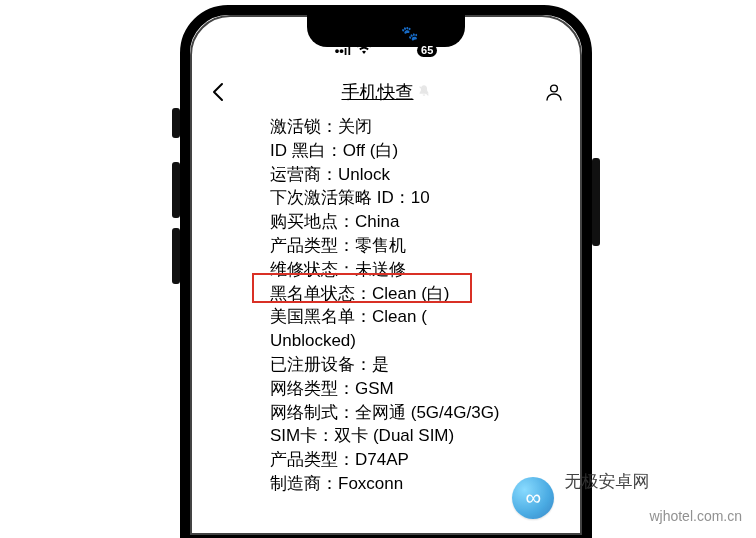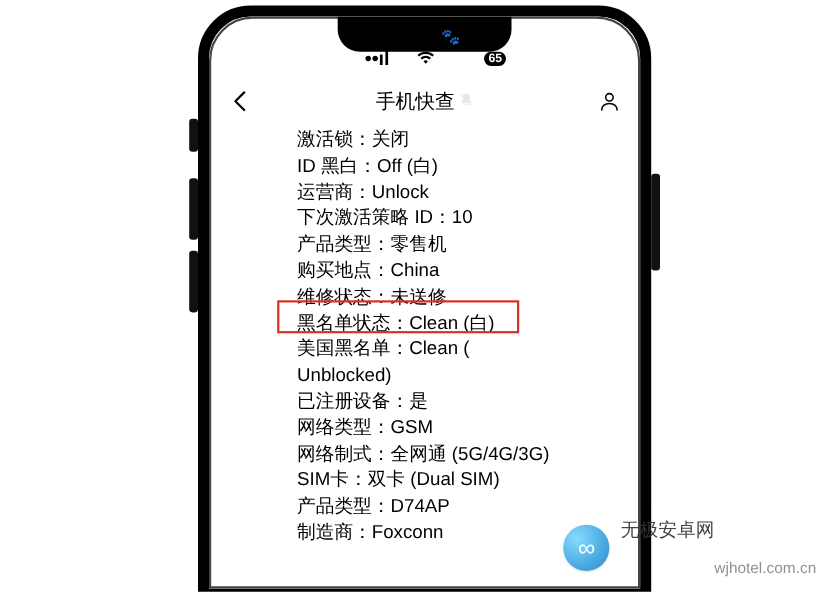--- a/index.html
+++ b/index.html
@@ -58,21 +58,21 @@
     justify-content: space-between;
     align-items: center;
     padding: 0 24px;
     font-weight: 700;
     font-size: 17px;
     flex-direction: column;
   }
   .status-left { display: flex; align-items: center; gap: 4px; }
   .status-right { display: flex; align-items: center; gap: 5px; font-size: 15px; }
   .paw { font-size: 14px; }
-  .signal, .wifi { font-size: 18px; margin-left: 20px; }
+  .signal, .wifi { font-size: 13px; }
   .battery {
     display: inline-flex;
     align-items: center;
     background: #000;
     color: #fff;
     font-size: 11px;
     font-weight: 700;
     padding: 1px 4px;
     border-radius: 7px;
     line-height: 1;
@@ -81,20 +81,21 @@
   .nav-bar {
     position: absolute;
     top: 55px;
     left: 0;
     right: 0;
     height: 44px;
     display: flex;
     align-items: center;
     justify-content: space-between;
     padding: 0 16px;
+    text-decoration: underline;
   }
   .nav-back {
     width: 24px;
     height: 24px;
     display: flex;
     align-items: center;
     justify-content: center;
     cursor: pointer;
   }
   .nav-title {
@@ -220,22 +221,22 @@
         </svg>
     </div>
   </div>
 
   <div class="content">
     <div class="info-list" id="info-list">
         <div class="info-row"><span>激活锁</span>：<span>关闭</span></div>
         <div class="info-row"><span>ID 黑白</span>：<span>Off (白)</span></div>
         <div class="info-row"><span>运营商</span>：<span>Unlock</span></div>
         <div class="info-row"><span>下次激活策略 ID</span>：<span>10</span></div>
+        <div class="info-row"><span>购买地点</span>：<span>China</span></div>
         <div class="info-row"><span>产品类型</span>：<span>零售机</span></div>
-        <div class="info-row"><span>购买地点</span>：<span>China</span></div>
         <div class="info-row"><span>维修状态</span>：<span>未送修</span></div>
         <div class="info-row"><span>黑名单状态</span>：<span>Clean (白)</span></div>
         <div class="info-row wrap"><span>美国黑名单</span>：<span>Clean ( Unblocked)</span></div>
         <div class="info-row"><span>已注册设备</span>：<span>是</span></div>
         <div class="info-row"><span>网络类型</span>：<span>GSM</span></div>
         <div class="info-row"><span>网络制式</span>：<span>全网通 (5G/4G/3G)</span></div>
         <div class="info-row"><span>SIM卡</span>：<span>双卡 (Dual SIM)</span></div>
         <div class="info-row"><span>产品类型</span>：<span>D74AP</span></div>
         <div class="info-row"><span>制造商</span>：<span>Foxconn</span></div>
       </div>

